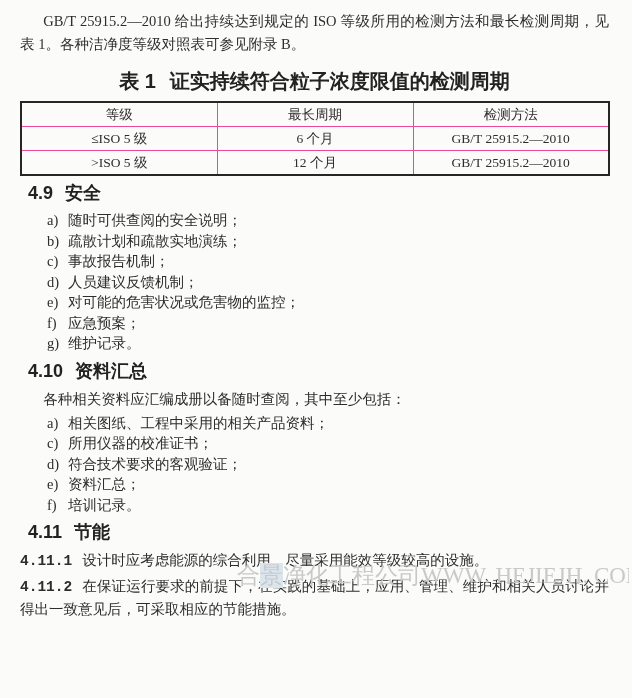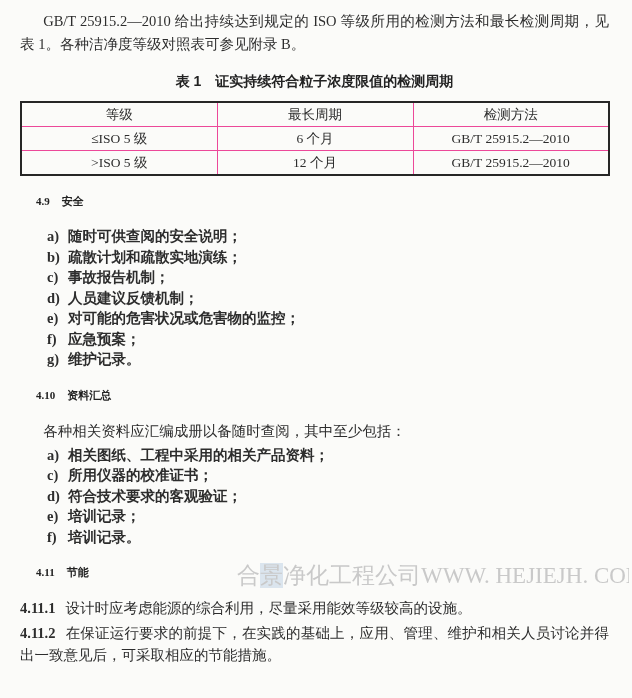--- a/index.html
+++ b/index.html
@@ -20,21 +20,21 @@
   }
   .para { margin: 0; text-align: justify; }
   .indent { text-indent: 1.6em; }
   .p1 { margin-top: 4px; }
 
   .caption {
     margin-top: 16px;
     text-align: center;
     font-family: "Liberation Sans", "DejaVu Sans", sans-serif;
     font-weight: bold;
-    font-size: 14px;
+    font-size: 20px;
     line-height: 18px;
     color: #222;
   }
   .caption .cap-gap { margin-left: 14px; }
 
   table.t1 {
     border-collapse: collapse;
     width: 590px;
     margin: 11px auto 0 auto;
     table-layout: fixed;
@@ -54,42 +54,42 @@
     text-align: left;
     padding: 4px 10px 4px 16px;
     height: 26px;
   }
   .note-label {
     font-family: "Liberation Sans", "DejaVu Sans", sans-serif;
     font-weight: bold;
   }
 
   h2.sec {
-    margin: 16px;
-    font-family: Liberation Serif, serif;
-    font-size: 11px;
+    margin: 8px;
+    font-family: Liberation Sans, sans-serif;
+    font-size: 18px;
     font-weight: bold;
     line-height: 18px;
     color: #222;
   }
   .sec .num { margin-right: 12px; }
   .h49  { margin-top: 19px; }
   .h410 { margin-top: 5px; }
   .h411 { margin-top: 8px; }
   .intro { margin-top: 7px; }
 
   .list { margin-top: 2px; }
-  .li { line-height: 20.5px; padding-left: 27px; text-align: justify; font-weight: bold; }
+  .li { line-height: 20.5px; padding-left: 27px; text-align: justify; }
   .li .lbl { display: inline-block; width: 21px; }
 
   .np { margin: 0; text-align: justify; line-height: 22px; }
   .np-first { margin-top: 7px; }
   .np-next  { margin-top: 3px; }
   .np .nb {
-    font-family: Liberation Serif, serif;
+    font-family: Liberation Mono, monospace;
     font-weight: bold;
     margin-right: 10px;
   }
 
   .watermark {
     position: absolute;
     left: 237px; top: 560px;
     font-size: 23px;
     line-height: 32px;
     color: #c9c9c9;
@@ -148,21 +148,21 @@
   <h2 class="sec h410">
     <span class="num">4.10</span><span>资料汇总</span>
   </h2>
 
   <p class="para indent intro">各种相关资料应汇编成册以备随时查阅，其中至少包括：</p>
 
   <div class="list">
     <div class="li"><span class="lbl">a)</span><span>相关图纸、工程中采用的相关产品资料；</span></div>
     <div class="li"><span class="lbl">c)</span><span>所用仪器的校准证书；</span></div>
     <div class="li"><span class="lbl">d)</span><span>符合技术要求的客观验证；</span></div>
-    <div class="li"><span class="lbl">e)</span><span>培训记录；</span></div>
+    <div class="li"><span class="lbl">e)</span><span>资料汇总；</span></div>
     <div class="li"><span class="lbl">f)</span><span>培训记录。</span></div>
   </div>
 
   <h2 class="sec h411">
     <span class="num">4.11</span><span>节能</span>
   </h2>
 
   <p class="para np np-first">
     <span class="nb">4.11.1</span><span>设计时应考虑能源的综合利用，尽量采用能效等级较高的设施。</span>
   </p>

